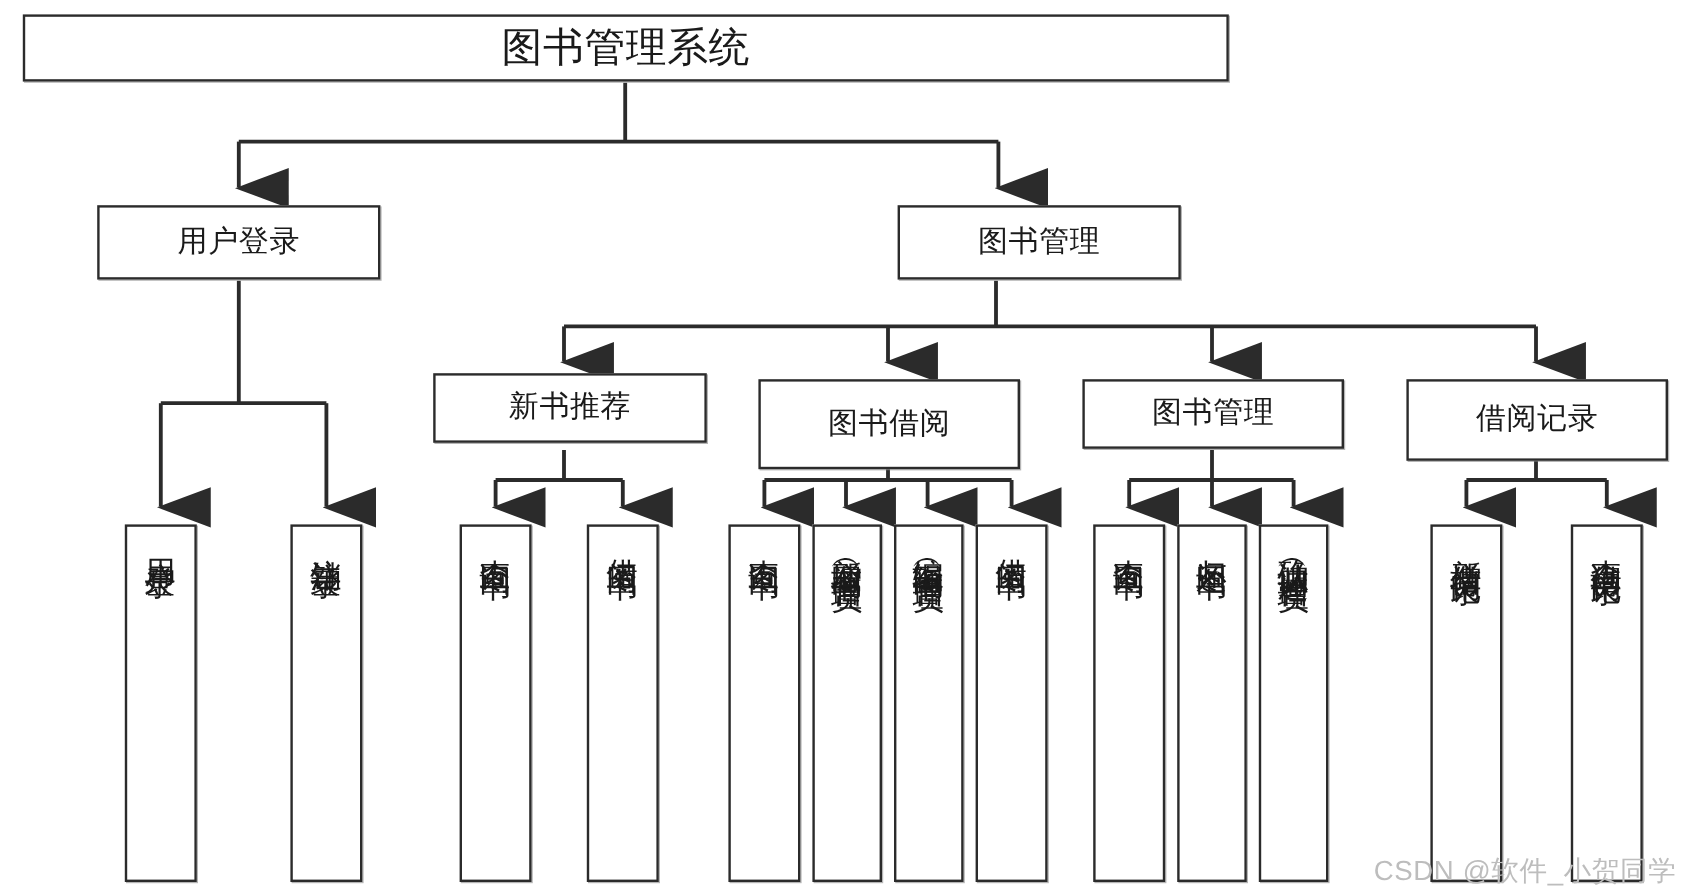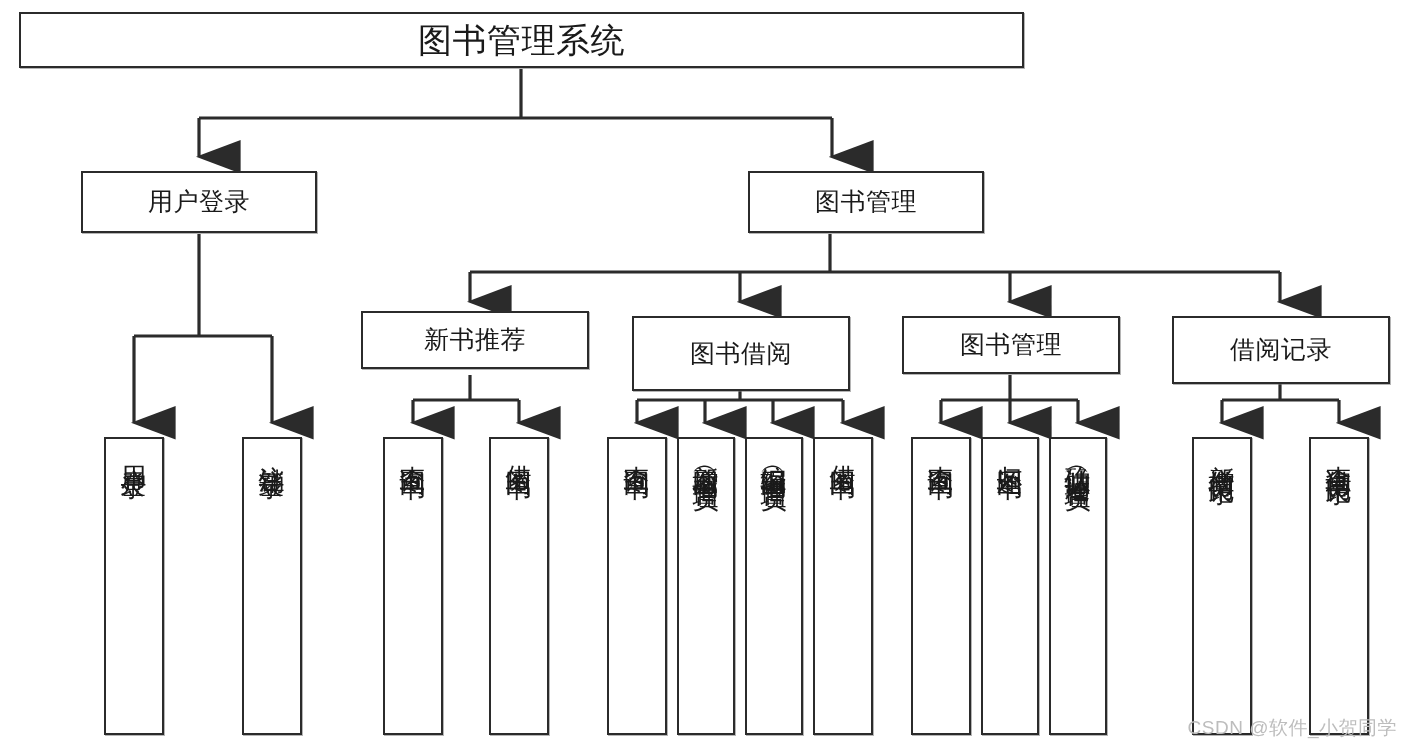--- a/index.html
+++ b/index.html
@@ -57,21 +57,21 @@
     letter-spacing: 3px;
     line-height: 1;
   }
   .node.root .label {
     font-size: 34px;
   }
   .watermark {
     position: absolute;
     right: 8px;
     bottom: 6px;
-    font-size: 19px;
+    font-size: 23px;
     color: #bdbdbd;
     letter-spacing: 0.5px;
     white-space: nowrap;
   }
 </style>
 </head>
 <body>
 
 <div id="canvas">
 

